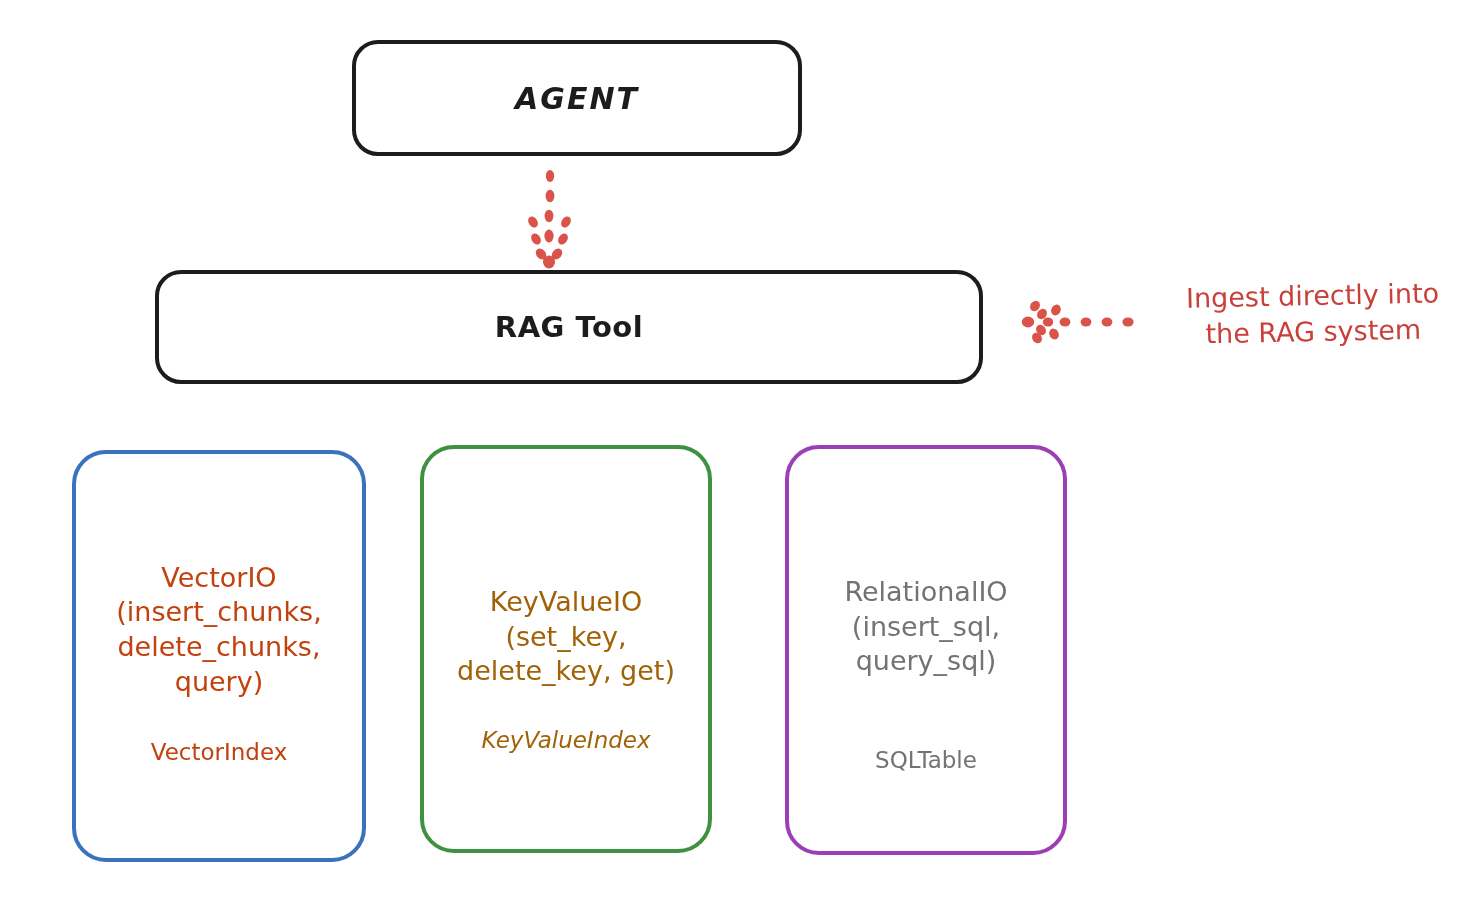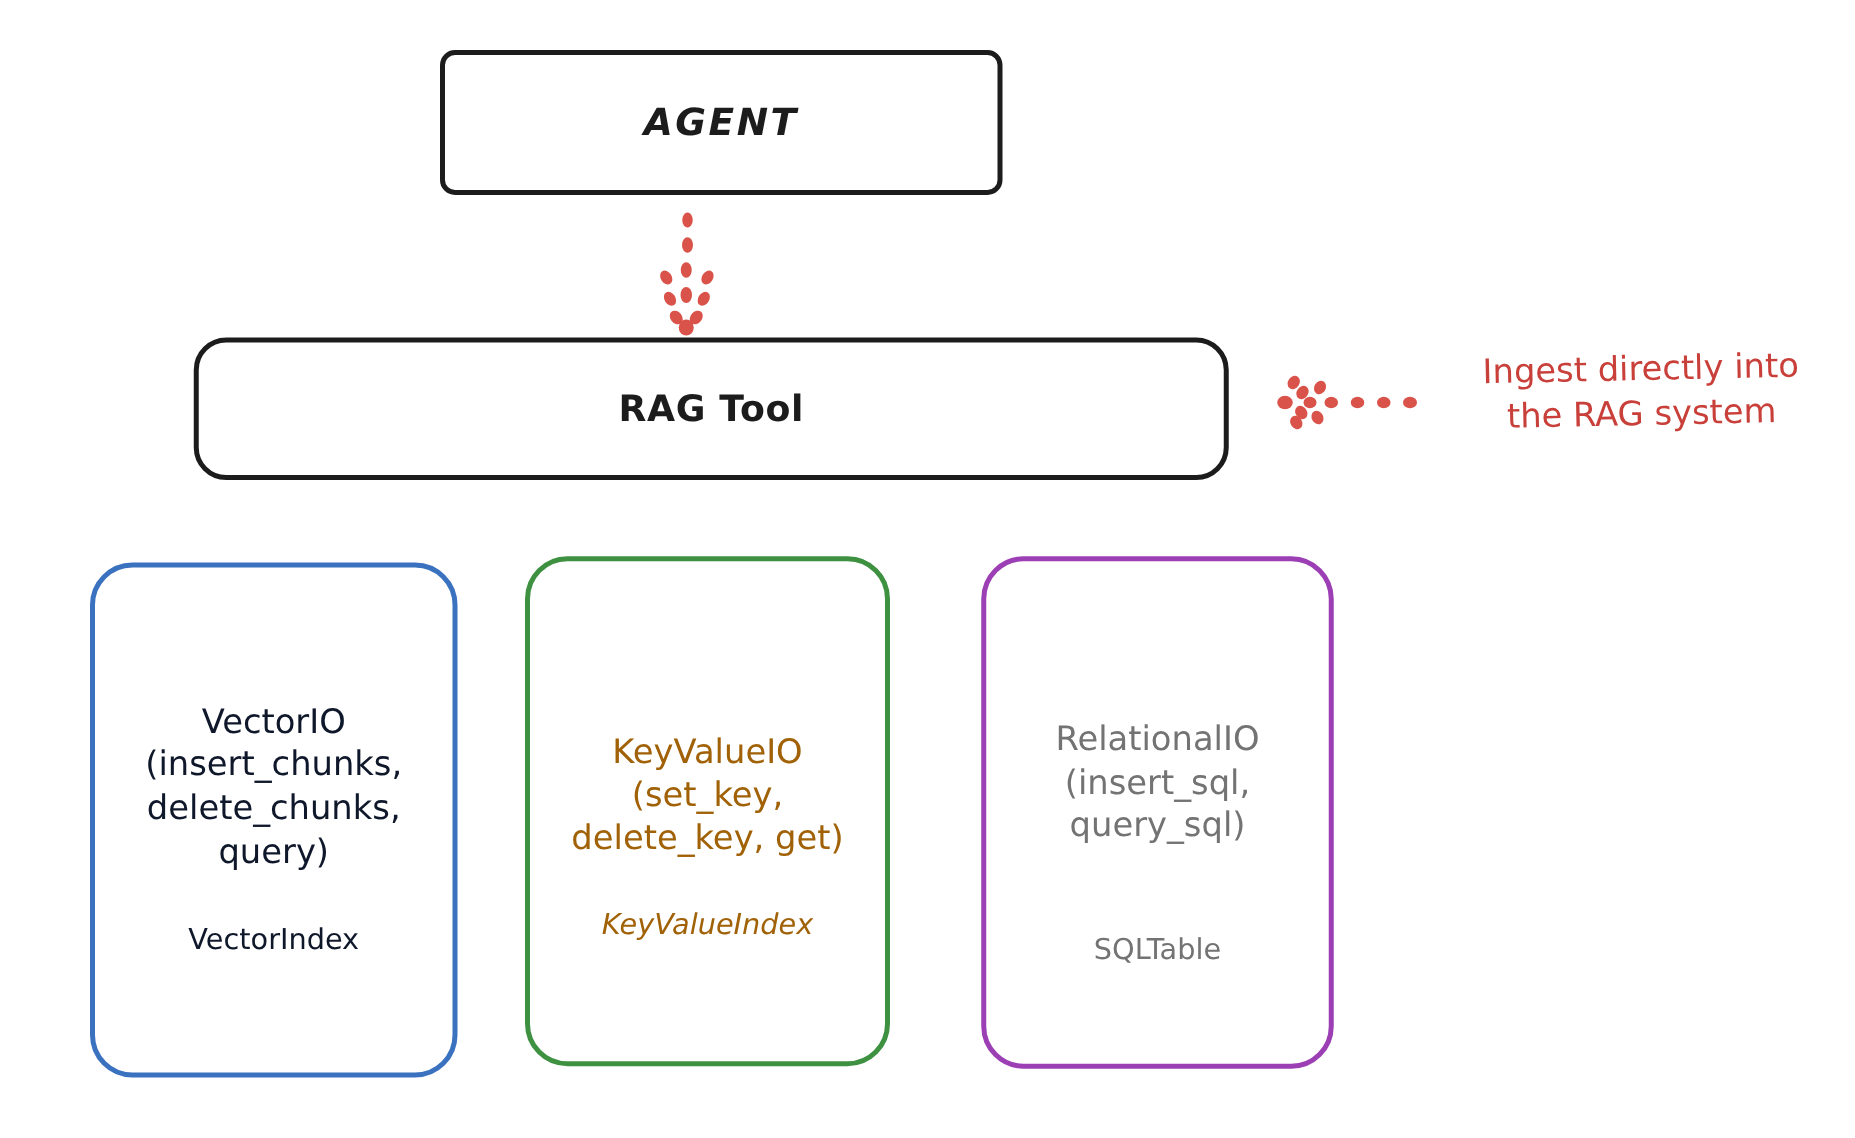--- a/index.html
+++ b/index.html
@@ -33,21 +33,21 @@
     background: #ffffff;
   }
 
   
   #agent-box {
     left: 352px;
     top: 40px;
     width: 450px;
     height: 116px;
     border: 4px solid #1c1c1c;
-    border-radius: 12px;
+    border-radius: 26px;
   }
   #agent-label {
     font-family: "DejaVu Sans", sans-serif;
     font-style: italic;
     font-weight: 700;
     font-size: 30px;
     letter-spacing: 2px;
     color: #1c1c1c;
   }
 
@@ -73,21 +73,21 @@
     height: 412px;
     border-width: 4px;
     border-style: solid;
     border-radius: 34px;
     padding: 0 10px;
   }
   #vector-box {
     left: 72px;
     width: 294px;
     border-color: #3a72c0;
-    color: #0f172a;
+    color: #c2410c;
   }
   #keyvalue-box {
     left: 420px;
     top: 445px;
     height: 408px;
     width: 292px;
     border-color: #3f9142;
     color: #a16207;
   }
   #relational-box {

